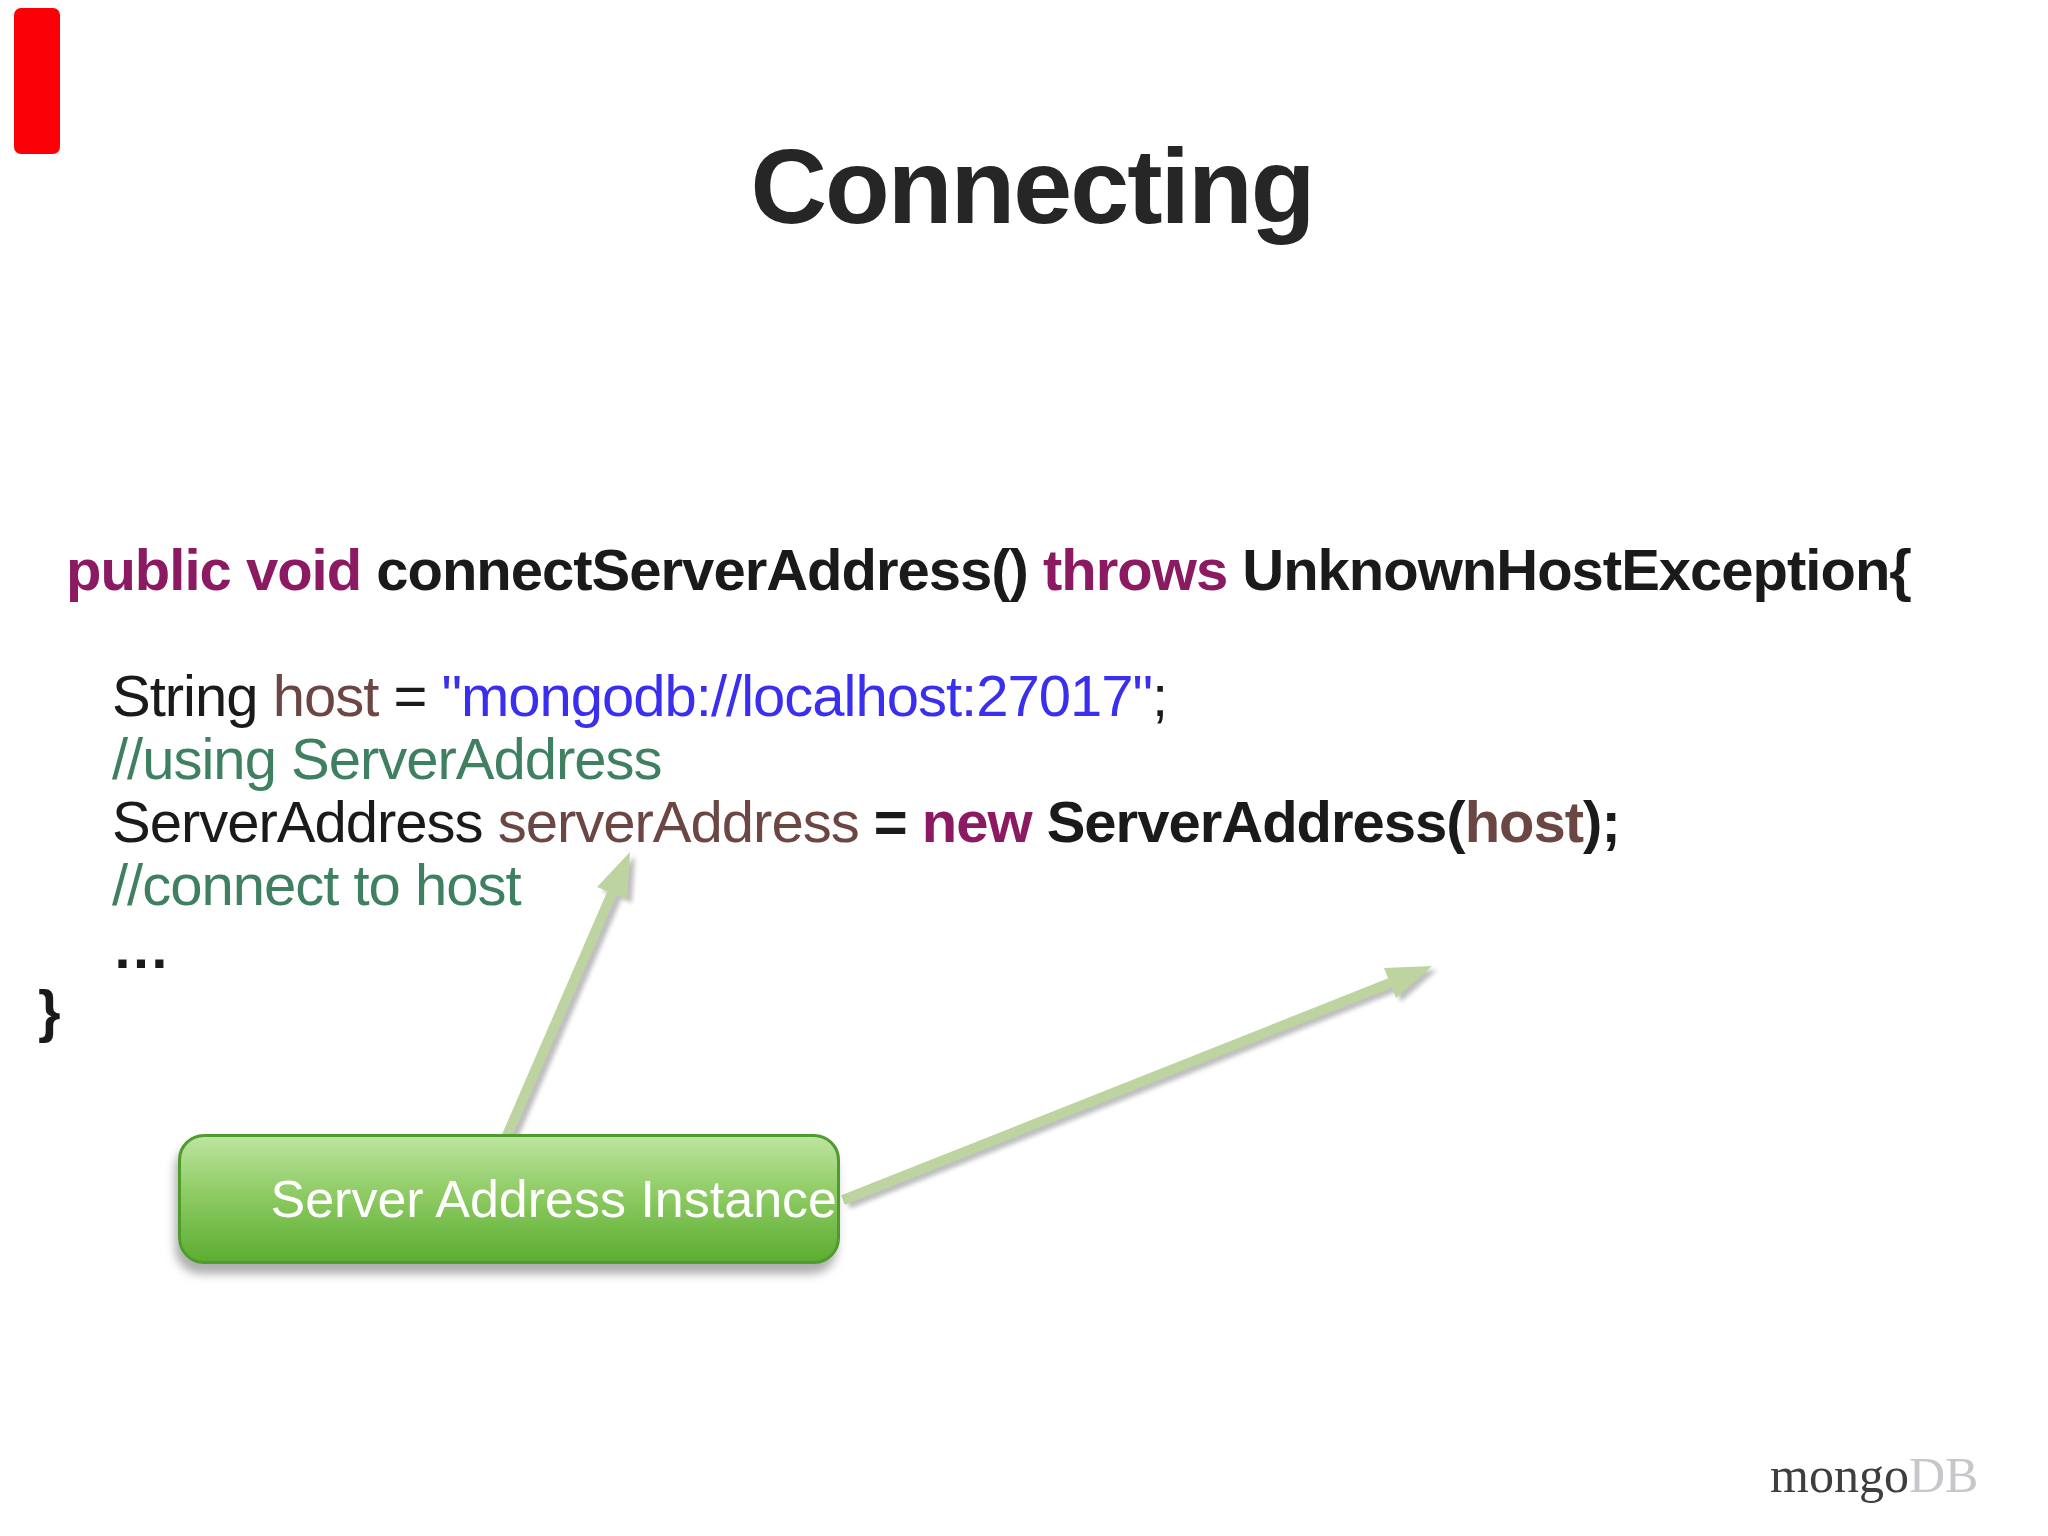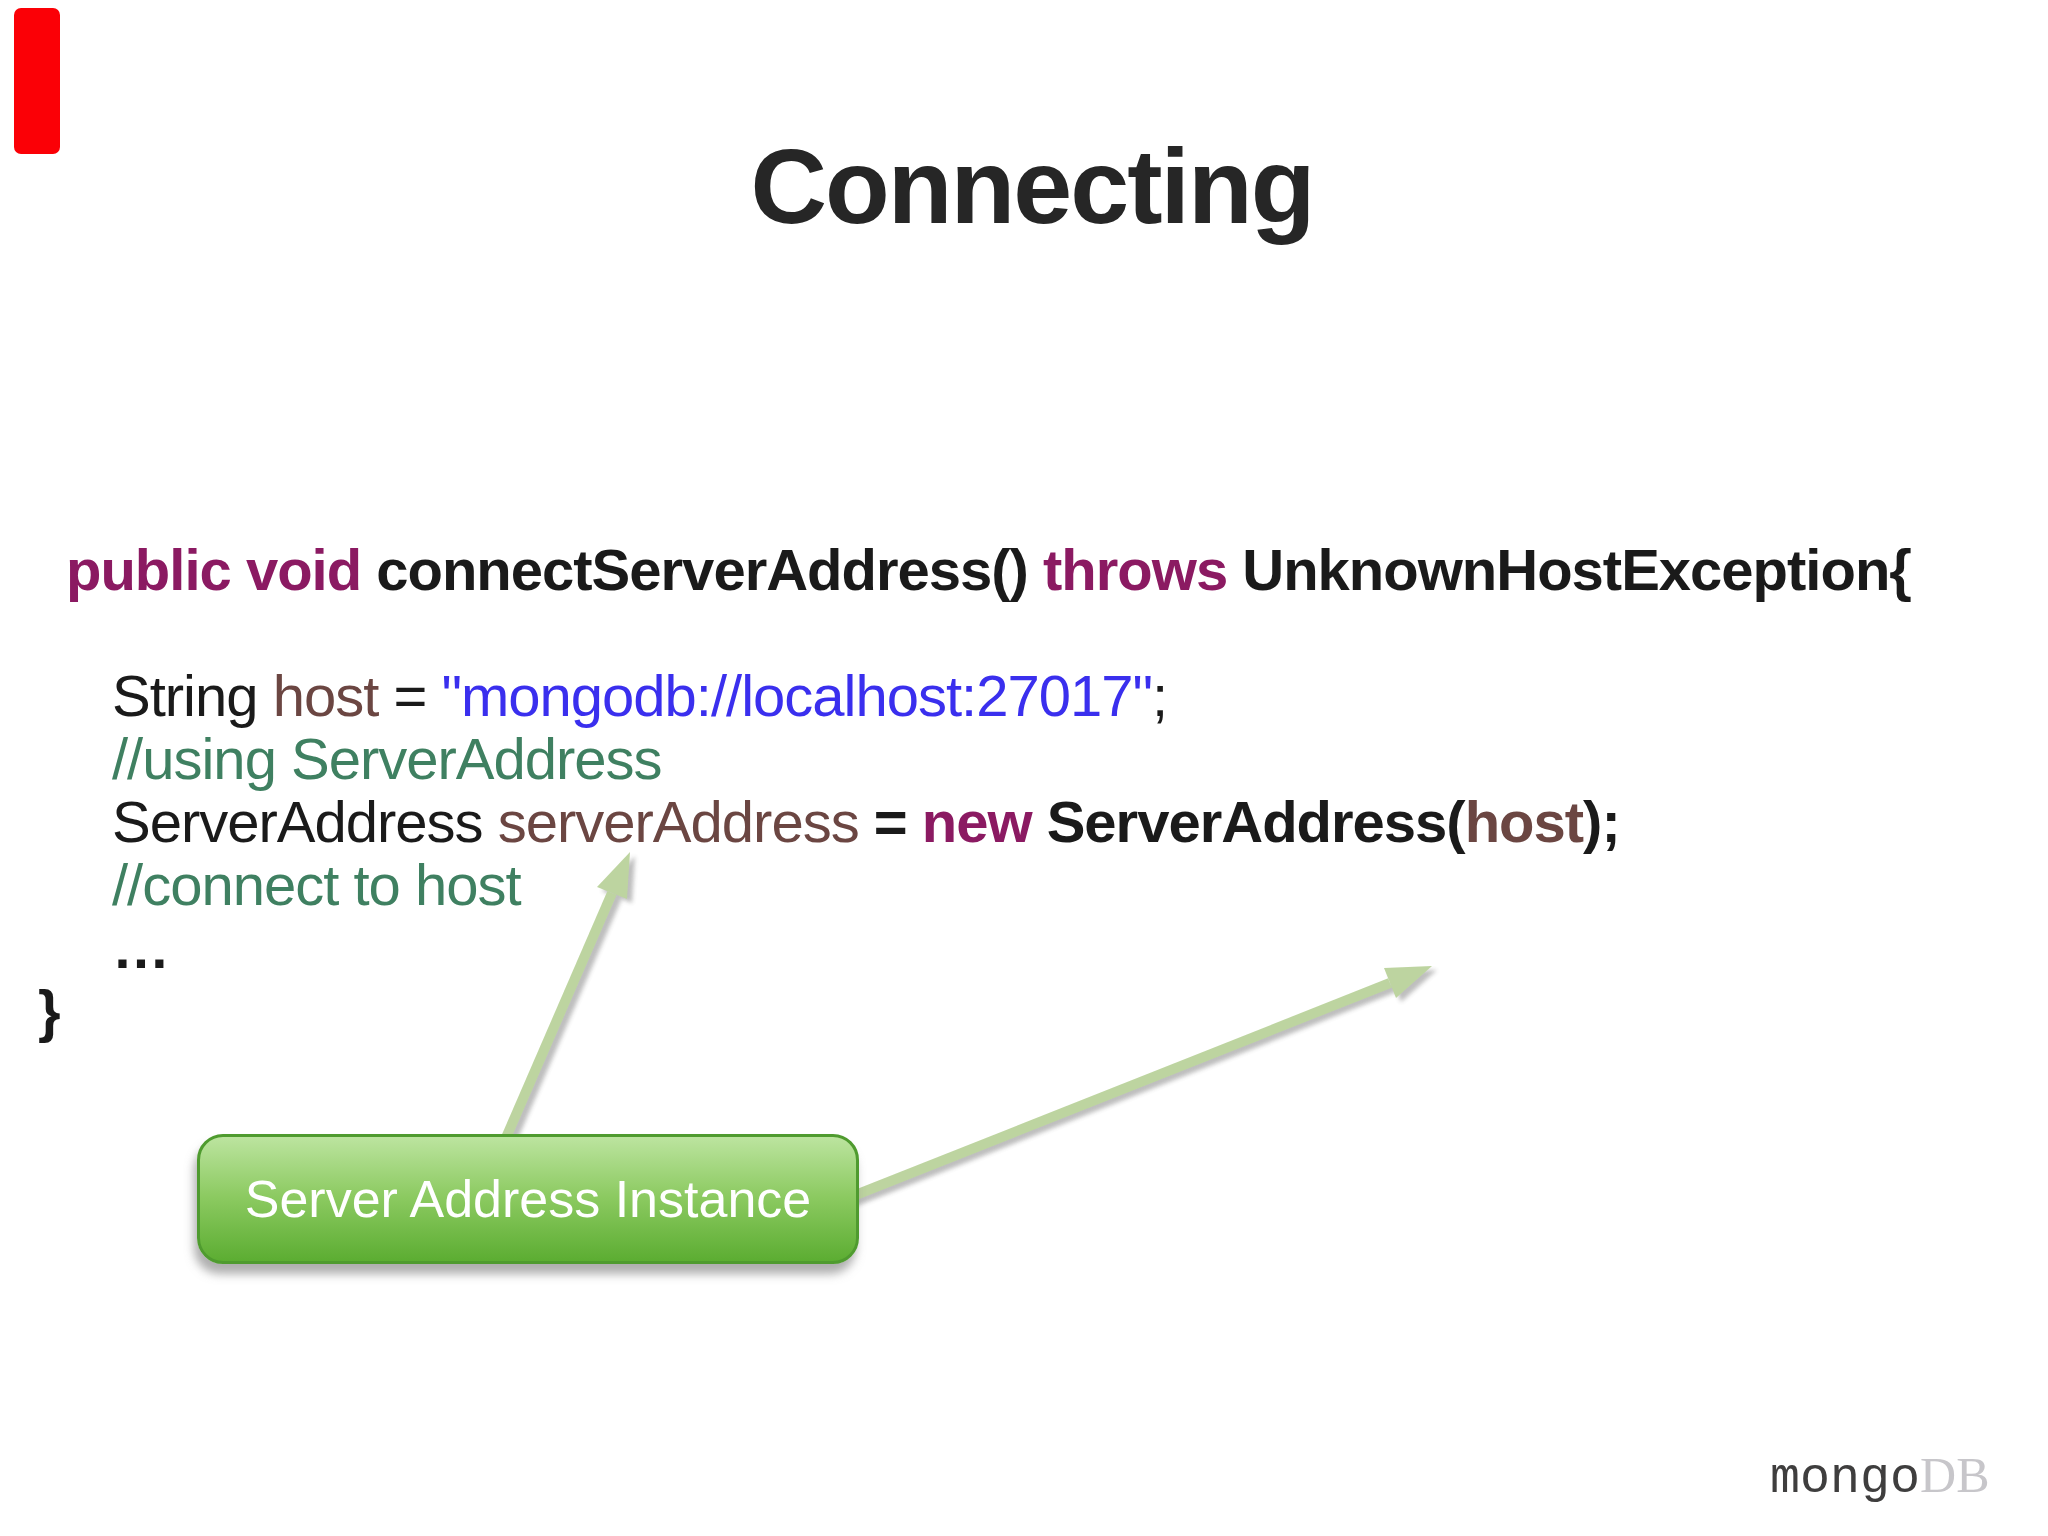--- a/index.html
+++ b/index.html
@@ -38,34 +38,34 @@
   .tok.vb{color:var(--va);font-weight:bold;}
   .tok.st{color:var(--st);}
   .tok.cm{color:var(--cm);}
   .callout{
     position:absolute;left:178px;top:1134px;width:662px;height:130px;
     box-sizing:border-box;
     border:3px solid var(--co-border);
     border-radius:26px;
     background:linear-gradient(180deg,var(--co-top) 0%,var(--co-mid) 48%,var(--co-bot) 100%);
     box-shadow:-3px 10px 10px rgba(110,110,110,0.55);
-    display:flex;align-items:center;justify-content:center;
-    color:#ffffff;font-size:52px;margin-left:19px;
+    display:flex;align-items:center;justify-content:flex-end;
+    color:#ffffff;font-size:52px;
   }
   .arrows{
     position:absolute;left:0;top:0;width:2048px;height:1536px;
     pointer-events:none;
   }
   .arrows g{opacity:0.88;filter:drop-shadow(5px 4px 2px rgba(90,90,90,0.45));}
   .logo{
     position:absolute;left:1770px;top:1446px;
     font-family:"Liberation Serif","DejaVu Serif",serif;
     font-size:50px;letter-spacing:0;
   }
-  .logo .dark{color:var(--logo-dark);font-family:Liberation Mono, monospace;}
+  .logo .dark{color:var(--logo-dark);}
   .logo .light{color:var(--logo-light);}
 </style>
 </head>
 <body>
 
 <div class="slide">
 
   <div class="ribbon"></div>
 
   <div class="title">Connecting</div>

